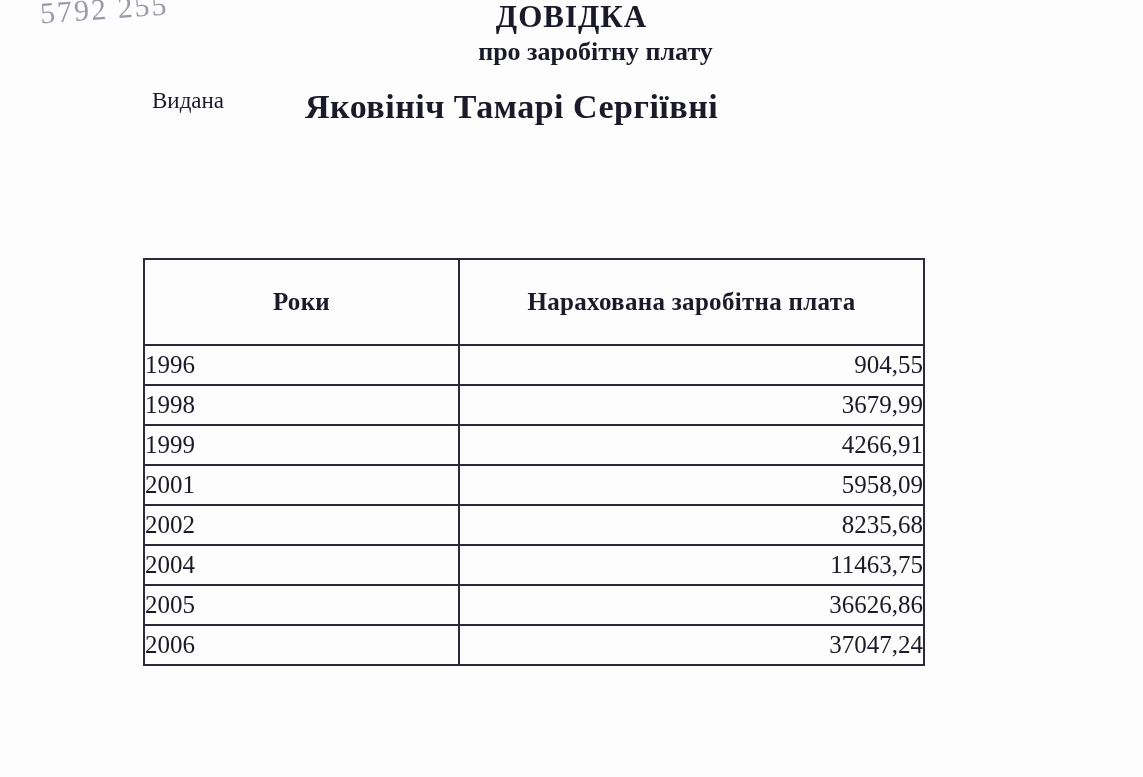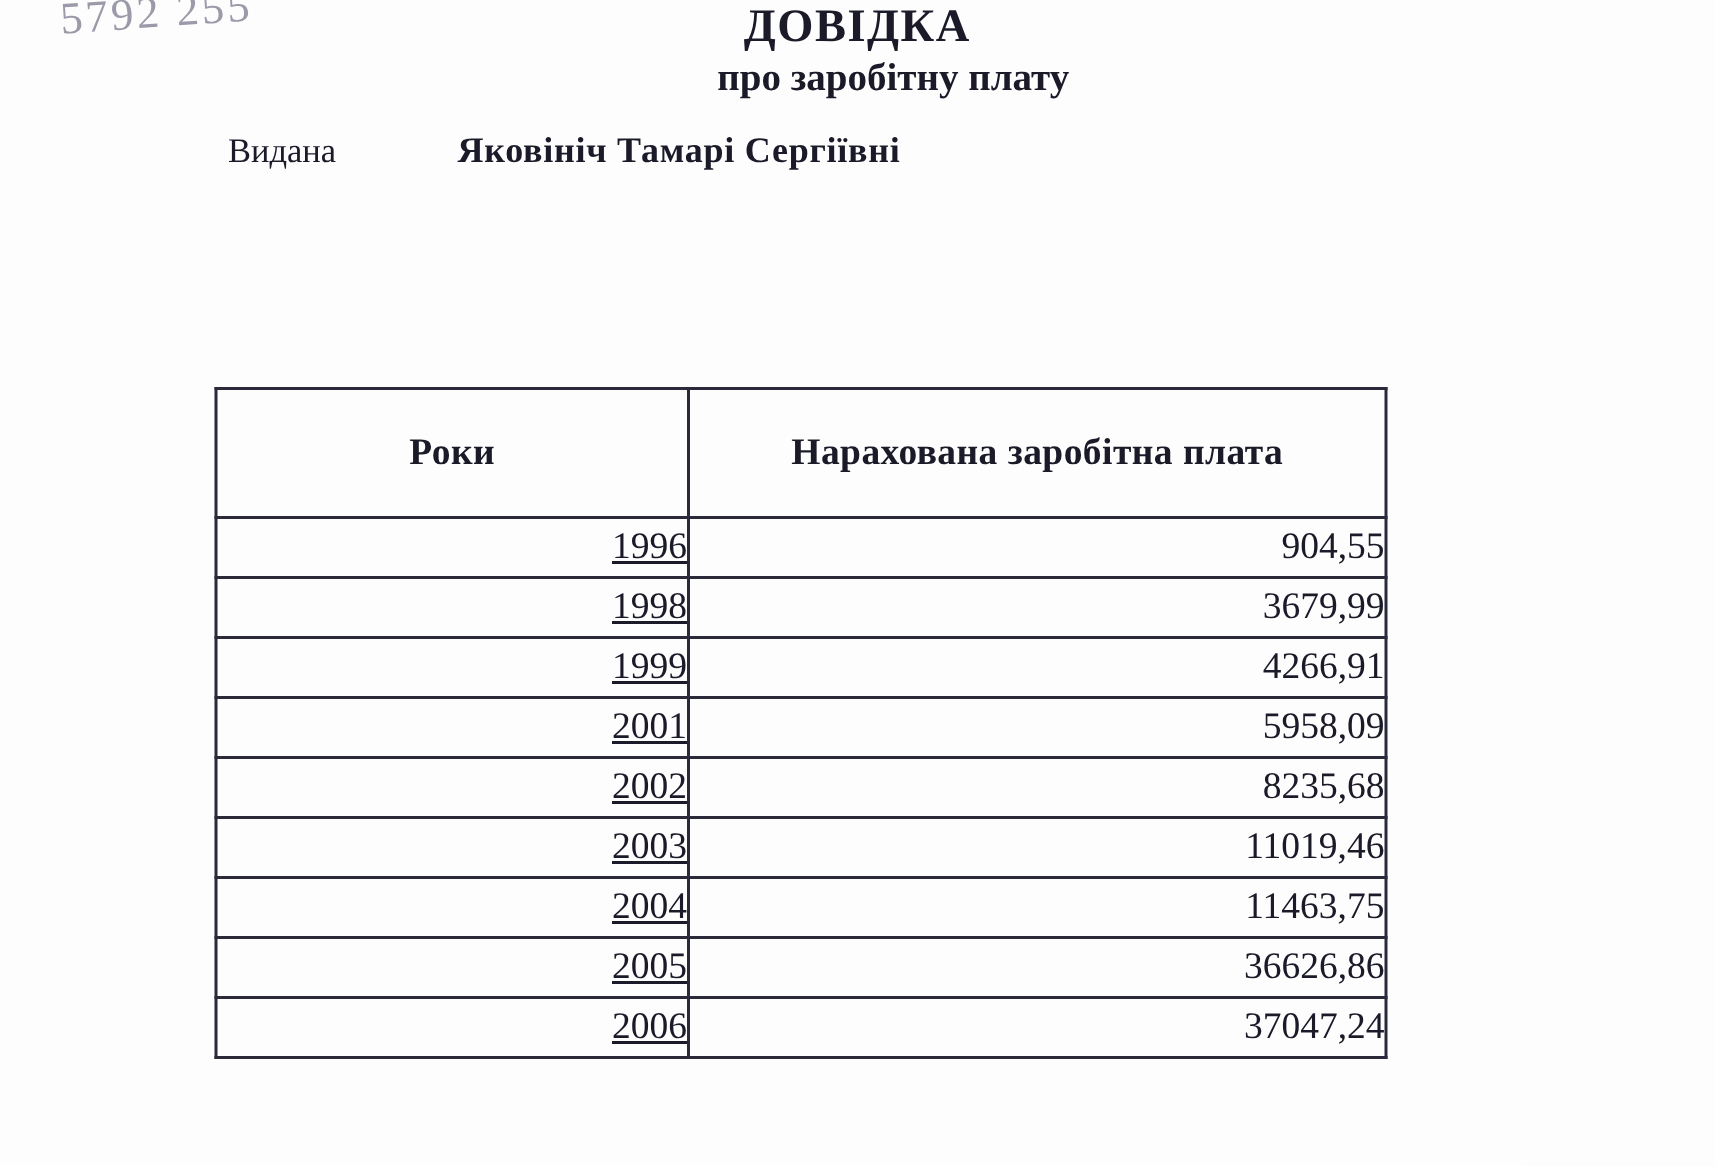--- a/index.html
+++ b/index.html
@@ -68,21 +68,21 @@
   }
   .issued-label {
     position: absolute;
     left: 152px;
     font-size: 23px;
     font-weight: normal;
   }
   .issued-name {
     position: absolute;
     left: 305px;
-    font-size: 24px;
+    font-size: 34px;
     font-weight: bold;
     letter-spacing: 0.5px;
   }
 
   .sum-caption {
     position: absolute;
     left: 0;
     right: 0;
     top: 188px;
     text-align: center;
@@ -117,22 +117,21 @@
     text-align: center;
     vertical-align: middle;
     letter-spacing: 0.3px;
   }
   table.salary td {
     height: 38px;
     font-size: 25px;
     vertical-align: middle;
   }
   td.col-years {
-    text-align: right;
-    text-decoration: underline;
+    text-align: left;
   }
   td.col-amount {
     text-align: right;
     padding-right: 10px;
   }
 </style>
 </head>
 <body>
 
 <div class="page">
@@ -173,24 +172,20 @@
           </tr>
           <tr>
             <td class="col-years">2001</td>
             <td class="col-amount">5958,09</td>
           </tr>
           <tr>
             <td class="col-years">2002</td>
             <td class="col-amount">8235,68</td>
           </tr>
           <tr>
-            <td class="col-years">2003</td>
-            <td class="col-amount">11019,46</td>
-          </tr>
-          <tr>
             <td class="col-years">2004</td>
             <td class="col-amount">11463,75</td>
           </tr>
           <tr>
             <td class="col-years">2005</td>
             <td class="col-amount">36626,86</td>
           </tr>
           <tr>
             <td class="col-years">2006</td>
             <td class="col-amount">37047,24</td>

